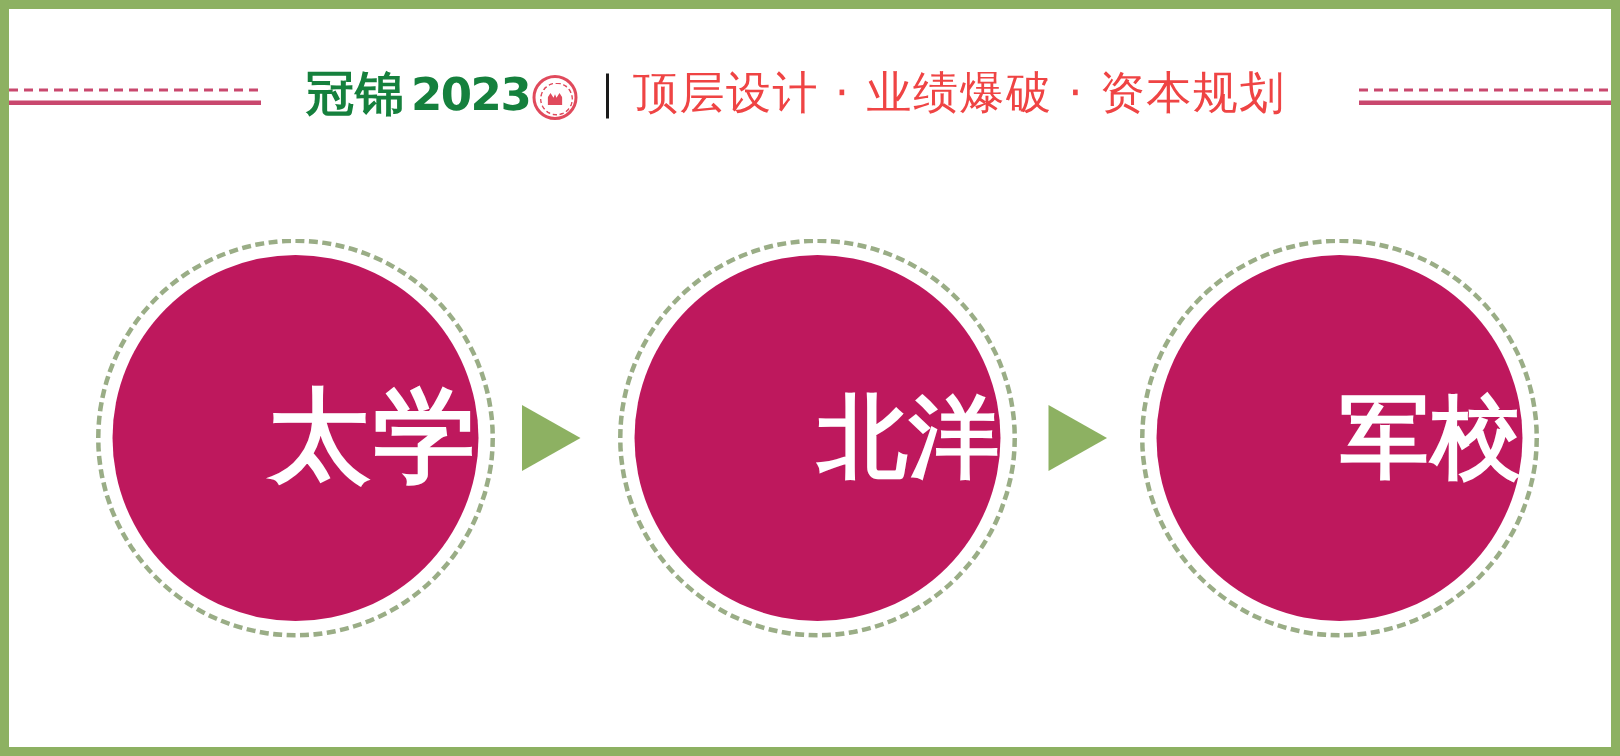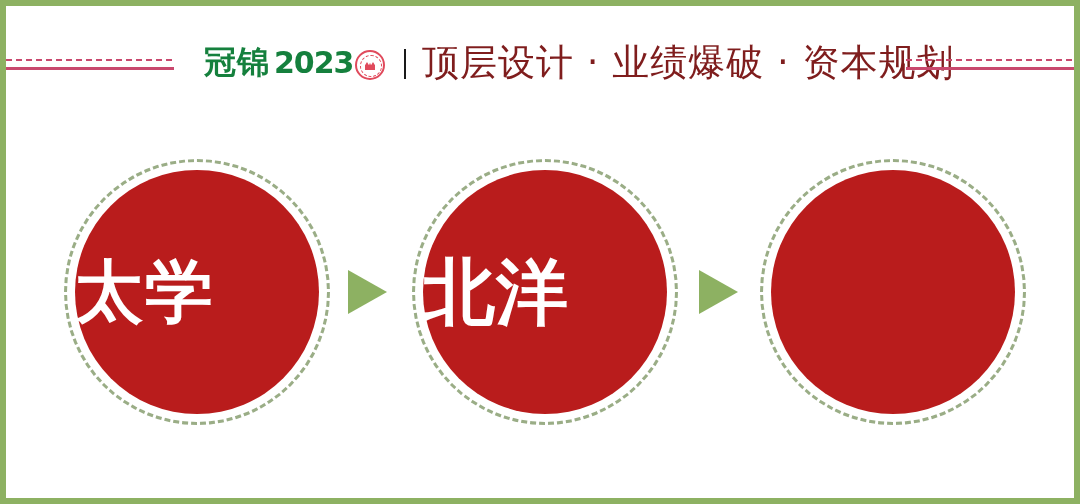--- a/index.html
+++ b/index.html
@@ -42,38 +42,38 @@
     .emblem::after {
       content: ""; position: absolute; left: 8px; top: 10px; width: 10px; height: 8px;
       background: #e04a5c; clip-path: polygon(0 40%, 20% 0, 40% 40%, 50% 10%, 60% 40%, 80% 0, 100% 40%, 100% 100%, 0 100%);
     }
 
     .sep {
       position: absolute; left: 404px; top: 49px; width: 2px; height: 30px; background: #1a1a1a;
     }
     .tagline {
       position: absolute; left: 422px; top: 44px; height: 38px;
-      font-size: 37px; color: #7f1d1d; line-height: 38px; white-space: nowrap; letter-spacing: 1px;
+      font-size: 30px; color: #ef4444; line-height: 38px; white-space: nowrap; letter-spacing: 1px;
     }
 
     
     .stage-ring {
       position: absolute; width: 266px; height: 266px; border-radius: 50%;
       border: 3px dashed #9aad86;
     }
     .stage-circle {
       position: absolute; width: 244px; height: 244px; border-radius: 50%;
-      background: #b91c1c; display: flex; flex-direction: column;
-      align-items: flex-start; justify-content: center;
+      background: #be185d; display: flex; flex-direction: column;
+      align-items: flex-end; justify-content: center;
     }
     .stage-line {
       color: #ffffff; font-weight: bold; white-space: nowrap; text-align: center;
     }
     .stage-circle.one-line .stage-line { font-size: 68px; line-height: 76px; letter-spacing: 2px; }
-    .stage-circle.two-line .stage-line { font-size: 72px; line-height: 74px; letter-spacing: 1px; }
+    .stage-circle.two-line .stage-line { font-size: 60px; line-height: 74px; letter-spacing: 1px; }
 
     .arrow {
       position: absolute; width: 0; height: 0;
       border-top: 22px solid transparent; border-bottom: 22px solid transparent;
       border-left: 39px solid #8db162;
     }
   </style>
 </head>
 <body>
 
@@ -108,13 +108,14 @@
 
 <div class="stage-ring" style="left:412px; top:159px;"></div>
 <div class="stage-circle two-line" style="left:423px; top:170px;">
   <div class="stage-line">北洋</div>
 </div>
 
 <div class="arrow" style="left:699px; top:270px;"></div>
 
 <div class="stage-ring" style="left:760px; top:159px;"></div>
 <div class="stage-circle two-line" style="left:771px; top:170px;">
+  <div class="stage-line">军校</div>
 </div>
 
 </body></html>

